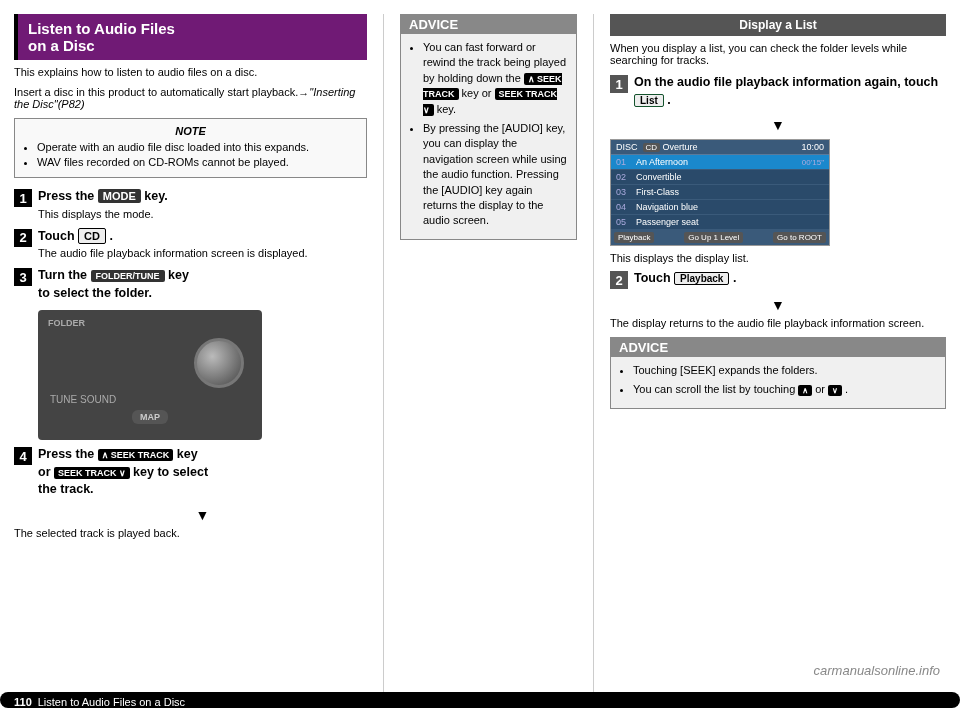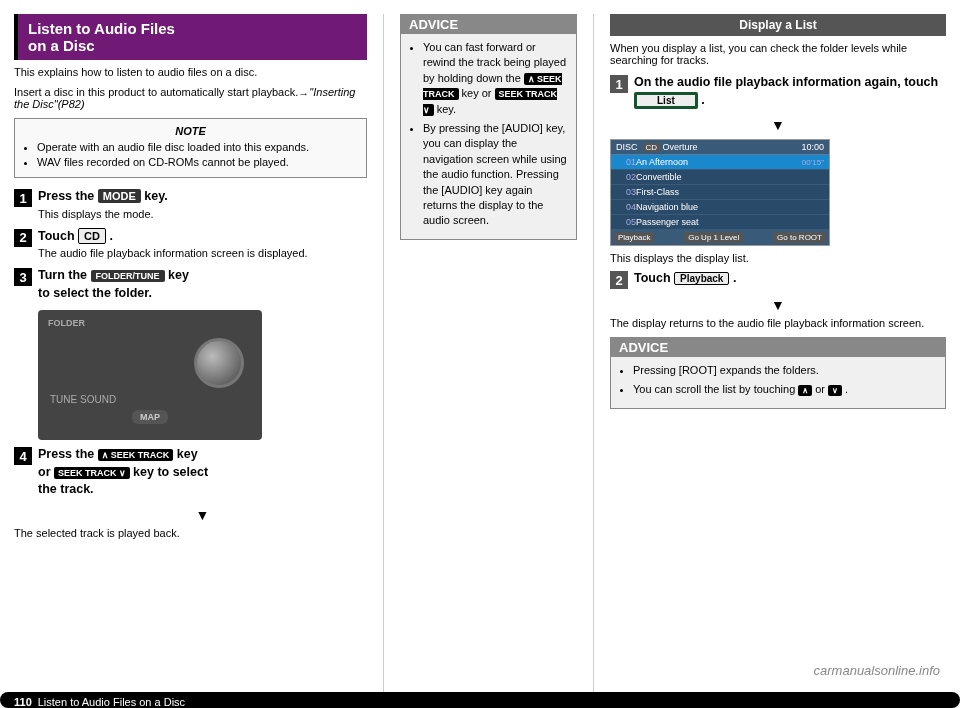--- a/index.html
+++ b/index.html
@@ -184,21 +184,20 @@
       padding: 2px 5px;
       font-size: 9px;
       border-bottom: 1px solid #5a7a9a;
     }
     .screen-row {
       display: flex;
       align-items: center;
       padding: 2px 5px;
       border-bottom: 1px solid #3a5a7a;
       font-size: 9px;
-      text-align: right;
     }
     .screen-row.selected {
       background: #1a88cc;
     }
     .screen-row .track-num {
       width: 20px;
       color: #aad;
     }
     .screen-footer {
       background: #3a5a7a;
@@ -262,23 +261,23 @@
     .folder-key {
       background: #333;
       color: #fff;
       font-size: 9px;
       padding: 1px 5px;
       border-radius: 2px;
       display: inline;
       font-weight: bold;
     }
     .list-key {
-      border: 3px solid #14532d;
+      border: 1px solid #14532d;
       font-size: 10px;
-      padding: 0 20px;
+      padding: 0 5px;
       border-radius: 2px;
       background: #eee;
       display: inline;
       font-weight: bold;
       text-align: right;
     }
     .playback-key {
       border: 1px solid #000;
       font-size: 10px;
       padding: 0 5px;
@@ -442,21 +441,21 @@
         </div>
       </div>
 
       <div class="arrow-down" style="margin-left:0;">▼</div>
 
       <div style="font-size:11px;margin-bottom:8px;">The display returns to the audio file playback information screen.</div>
 
       <div class="advice-box">
         <span class="advice-title">ADVICE</span>
         <ul>
-          <li>Pressing [ROOT] expands the folders.</li>
+          <li>Touching [SEEK] expands the folders.</li>
           <li>
             You can scroll the list by touching
             <span class="seek-key" style="font-size:8px;">∧</span>
             or <span class="seek-key" style="font-size:8px;">∨</span> .
           </li>
         </ul>
       </div>
     </div>
 
   </div>

